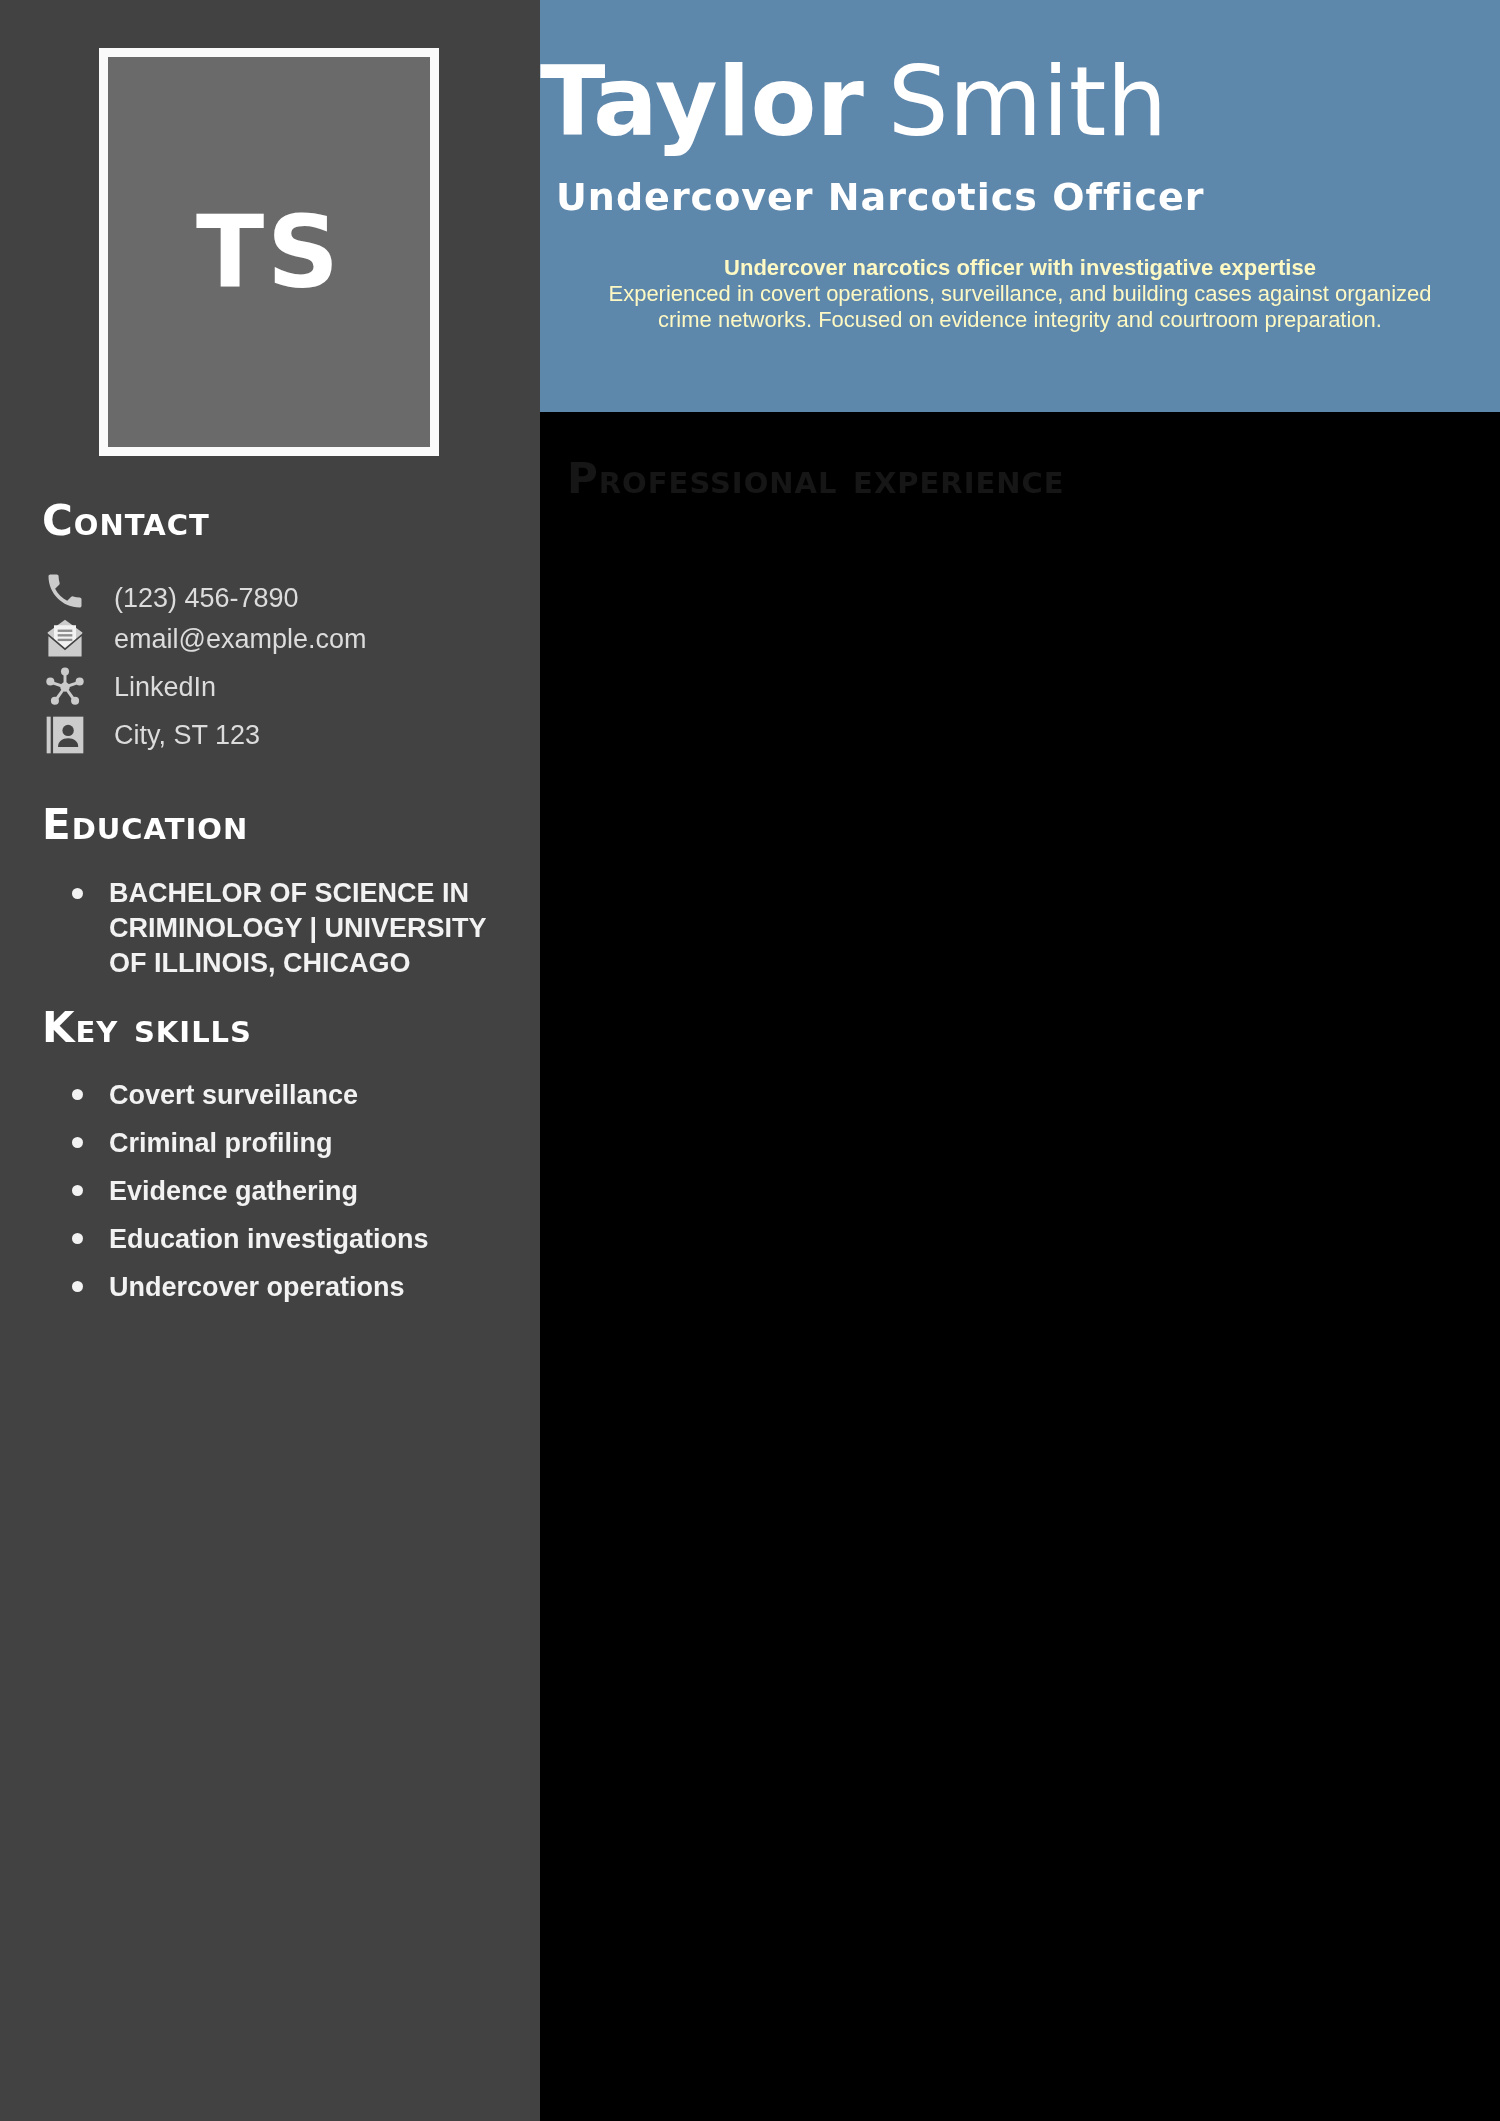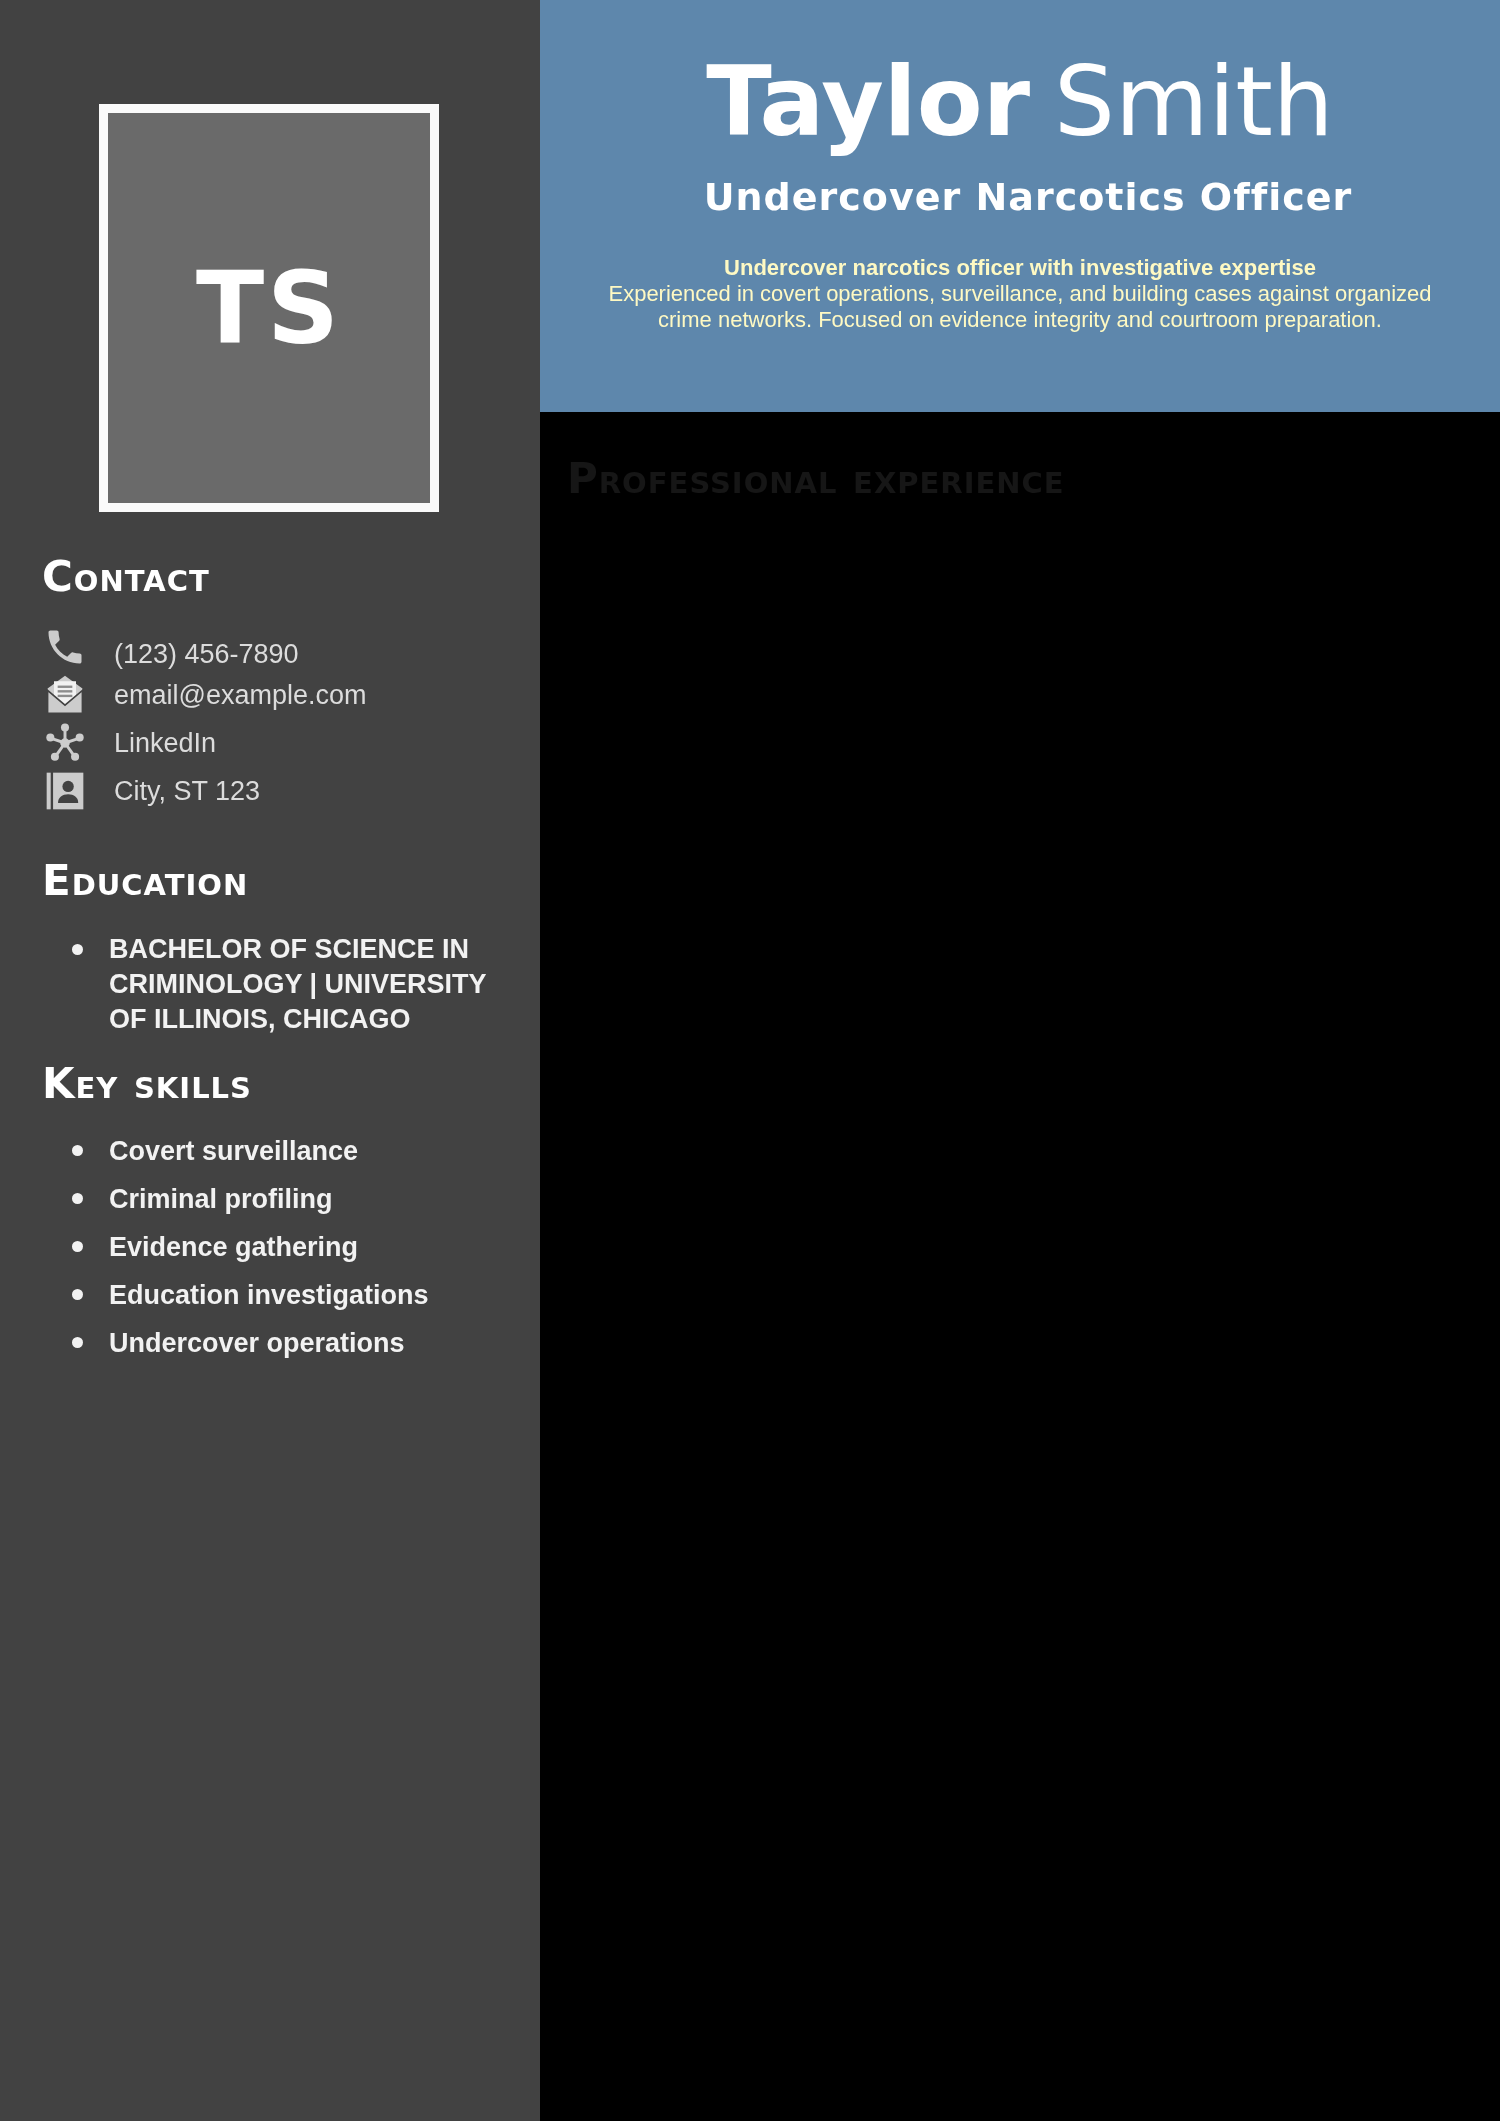--- a/index.html
+++ b/index.html
@@ -12,21 +12,21 @@
     overflow: hidden;
     font-family: "DejaVu Sans", sans-serif;
   }
 
   
   .sidebar {
     position: absolute;
     left: 0; top: 0;
     width: 540px; height: 2121px;
     background: #424242;
-    padding: 104px 40px 0 42px;
+    padding: 48px 40px 0 42px;
   }
   .photo {
     width: 340px; height: 408px;
     margin-left: 57px;
     border: 9px solid #fafafa;
     background: #6a6a6a;
     display: flex; align-items: center; justify-content: center;
   }
   .initials {
     font-size: 100px;
@@ -91,21 +91,21 @@
     position: absolute;
     left: 540px; top: 0;
     width: 960px; height: 2121px;
     background: #000;
   }
   .hero {
     width: 100%; height: 412px;
     background: #5e87ac;
     display: flex;
     flex-direction: column;
-    align-items: center;
+    align-items: flex-start;
     text-align: center;
     color: #ffffff;
   }
   .name {
     margin: 52px 0 0 0;
     font-size: 96px;
     line-height: 1.05;
     font-weight: 700;
     white-space: nowrap;
   }

